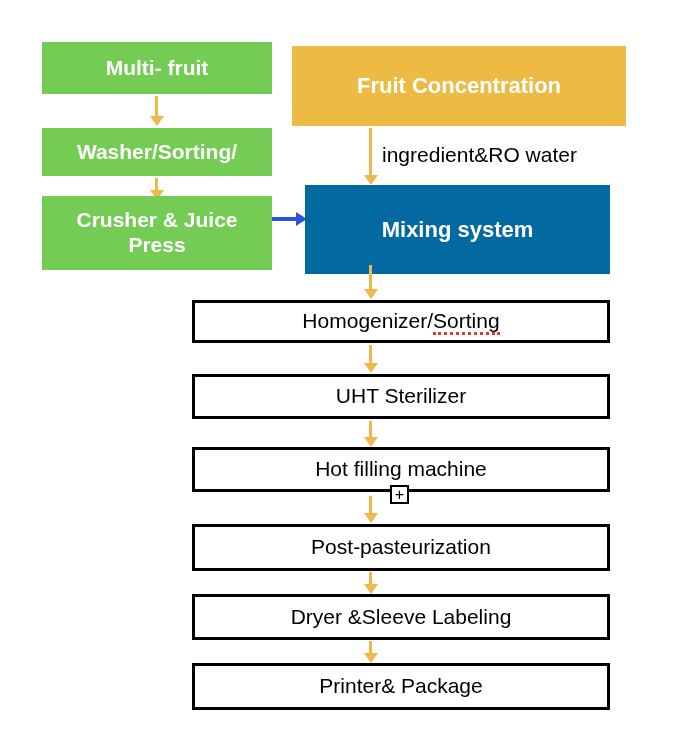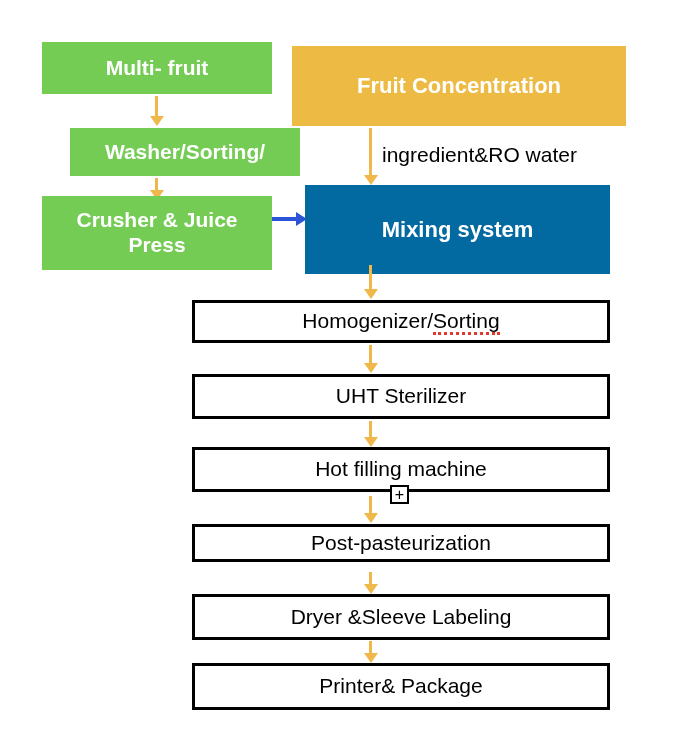--- a/index.html
+++ b/index.html
@@ -145,21 +145,21 @@
 
   <div class="node filled" id="n-multi-fruit" style="left:42px; top:42px; width:230px; height:52px; background:#74cc55;">
     <span class="label">Multi- fruit</span>
   </div>
 
   <div class="arrow-v" id="a-multifruit-washer" style="left:149px; top:96px; height:30px;">
     <div class="shaft" style="height:20px;"></div>
     <div class="head" style="top:20px;"></div>
   </div>
 
-  <div class="node filled" id="n-washer-sorting" style="left:42px; top:128px; width:230px; height:48px; background:#74cc55;margin-left:28px;">
+  <div class="node filled" id="n-washer-sorting" style="left:42px; top:128px; width:230px; height:48px; background:#74cc55;">
     <span class="label">Washer/Sorting/</span>
   </div>
 
   <div class="arrow-v" id="a-washer-crusher" style="left:149px; top:178px; height:22px;">
     <div class="shaft" style="height:12px;"></div>
     <div class="head" style="top:12px;"></div>
   </div>
 
   <div class="node filled" id="n-crusher-juice-press" style="left:42px; top:196px; width:230px; height:74px; background:#74cc55;">
     <span class="label">Crusher &amp; Juice Press</span>
@@ -214,21 +214,21 @@
 
   <div class="plus-widget" id="w-plus" style="left:390px; top:485px;">
     <span>+</span>
   </div>
 
   <div class="arrow-v" id="a-hotfilling-post" style="left:363px; top:496px; height:28px;">
     <div class="shaft" style="height:17px;"></div>
     <div class="head" style="top:17px;"></div>
   </div>
 
-  <div class="node outlined" id="n-post-pasteurization" style="left:192px; top:524px; width:418px; height:38px;">
+  <div class="node outlined" id="n-post-pasteurization" style="left:192px; top:524px; width:418px; height:47px;">
     <span class="label">Post-pasteurization</span>
   </div>
 
   <div class="arrow-v" id="a-post-dryer" style="left:363px; top:572px; height:23px;">
     <div class="shaft" style="height:12px;"></div>
     <div class="head" style="top:12px;"></div>
   </div>
 
   <div class="node outlined" id="n-dryer-sleeve" style="left:192px; top:594px; width:418px; height:46px;align-items:center;">
     <span class="label">Dryer &amp;Sleeve Labeling</span>

